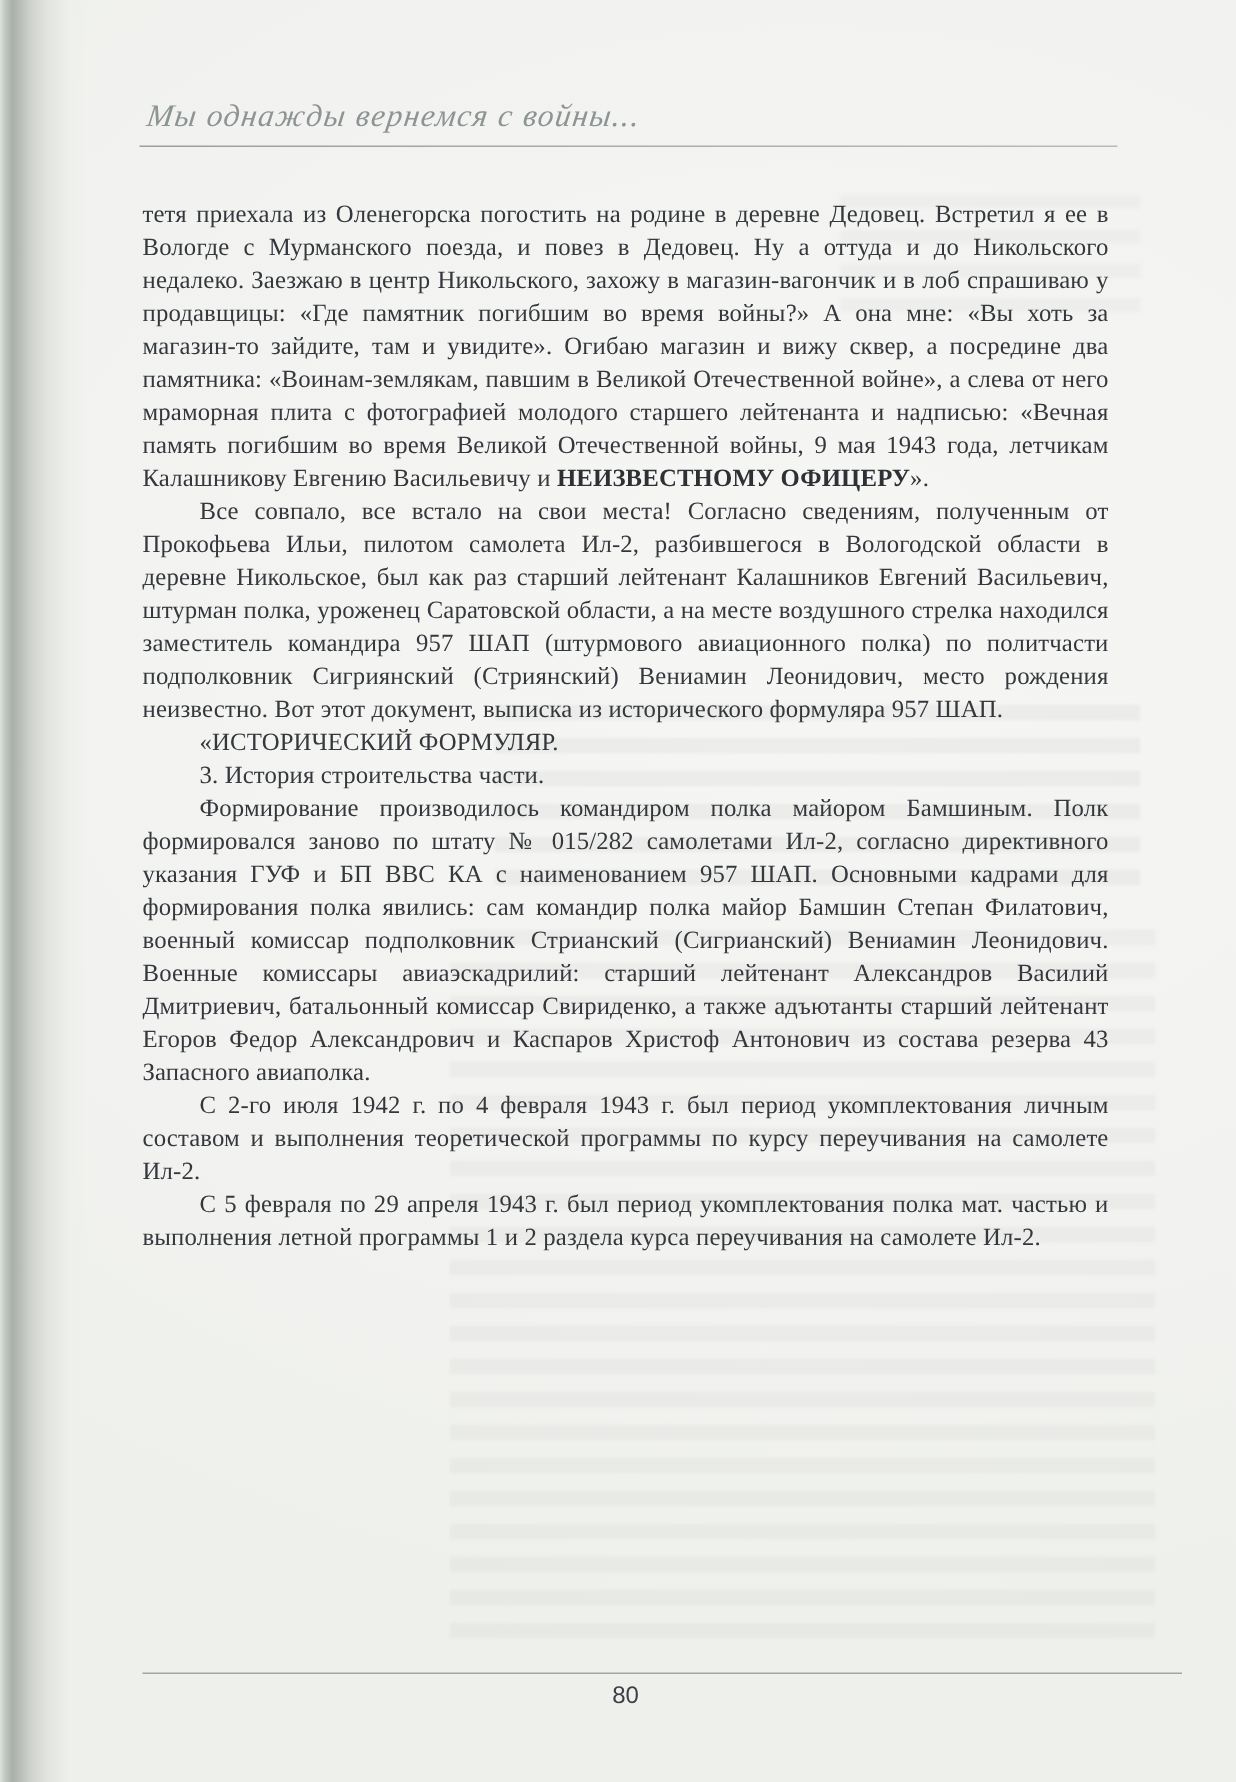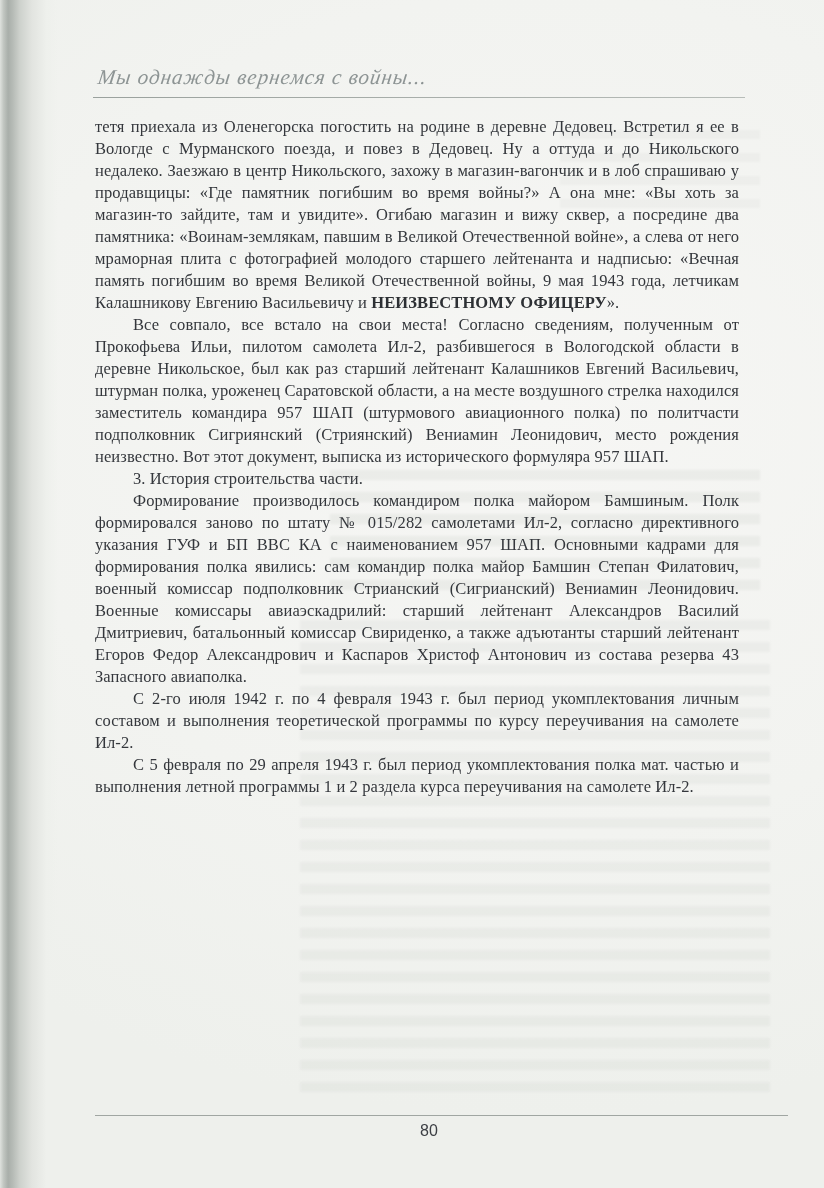--- a/index.html
+++ b/index.html
@@ -46,35 +46,35 @@
     color:#8d9494;
     transform:skewX(-8deg);
     transform-origin:left bottom;
   }
   .header-rule{
     position:absolute;left:93px;top:97px;width:652px;height:1px;
     background:linear-gradient(90deg,#9aa19d 0%,#a9afab 55%,#b7bcb8 100%);
   }
   
   .body-text{
-    position:absolute;left:95px;top:116px;width:644px;
+    position:absolute;left:95px;top:132px;width:644px;
     font-size:16.5px;line-height:22px;
     text-align:justify;
     letter-spacing:0.1px;
   }
   .body-text p{margin:0;padding:0;text-indent:38px;}
   .body-text p.noindent{text-indent:0;}
   .body-text strong{font-weight:bold;color:#2d3034;}
   
   .footer-rule{
     position:absolute;left:95px;top:1115px;width:693px;height:1px;
     background:#a0a6a2;
   }
   .page-number{
-    position:absolute;left:107px;top:1122px;width:644px;
+    position:absolute;left:95px;top:1122px;width:644px;
     text-align:center;
     font-size:16px;color:#3c3f44;
     font-family:"Liberation Sans","DejaVu Sans",sans-serif;
   }
 </style>
 </head>
 <body>
 
 <div class="page">
 
@@ -83,20 +83,21 @@
   <div class="bleed bleed-c"></div>
   <div class="bleed bleed-a"></div>
   <div class="bleed bleed-b"></div>
 
   <div class="header-script">Мы однажды вернемся с войны...</div>
   <div class="header-rule"></div>
 
   <div class="body-text">
     <p class="noindent"><span>тетя приехала из Оленегорска погостить на родине в деревне Дедовец. Встретил я ее в Вологде с Мурманского поезда, и повез в Дедовец. Ну а оттуда и до Никольского недалеко. Заезжаю в центр Никольского, захожу в магазин-вагончик и в лоб спрашиваю у продавщицы: «Где памятник погибшим во время войны?» А она мне: «Вы хоть за магазин-то зайдите, там и увидите». Огибаю магазин и вижу сквер, а посредине два памятника: «Воинам-землякам, павшим в Великой Отечественной войне», а слева от него мраморная плита с фотографией молодого старшего лейтенанта и надписью: «Вечная память погибшим во время Великой Отечественной войны, 9 мая 1943 года, летчикам Калашникову Евгению Васильевичу и </span><strong>НЕИЗВЕСТНОМУ ОФИЦЕРУ</strong><span>».</span></p>
     <p>Все совпало, все встало на свои места! Согласно сведениям, полученным от Прокофьева Ильи, пилотом самолета Ил-2, разбившегося в Вологодской области в деревне Никольское, был как раз старший лейтенант Калашников Евгений Васильевич, штурман полка, уроженец Саратовской области, а на месте воздушного стрелка находился заместитель командира 957 ШАП (штурмового авиационного полка) по политчасти подполковник Сигриянский (Стриянский) Вениамин Леонидович, место рождения неизвестно. Вот этот документ, выписка из исторического формуляра 957 ШАП.</p>
+    <p>«ИСТОРИЧЕСКИЙ ФОРМУЛЯР.</p>
     <p>3. История строительства части.</p>
     <p>Формирование производилось командиром полка майором Бамшиным. Полк формировался заново по штату № 015/282 самолетами Ил-2, согласно директивного указания ГУФ и БП ВВС КА с наименованием 957 ШАП. Основными кадрами для формирования полка явились: сам командир полка майор Бамшин Степан Филатович, военный комиссар подполковник Стрианский (Сигрианский) Вениамин Леонидович. Военные комиссары авиаэскадрилий: старший лейтенант Александров Василий Дмитриевич, батальонный комиссар Свириденко, а также адъютанты старший лейтенант Егоров Федор Александрович и Каспаров Христоф Антонович из состава резерва 43 Запасного авиаполка.</p>
     <p>С 2-го июля 1942 г. по 4 февраля 1943 г. был период укомплектования личным составом и выполнения теоретической программы по курсу переучивания на самолете Ил-2.</p>
     <p>С 5 февраля по 29 апреля 1943 г. был период укомплектования полка мат. частью и выполнения летной программы 1 и 2 раздела курса переучивания на самолете Ил-2.</p>
   </div>
 
   <div class="footer-rule"></div>
   <div class="page-number">80</div>
 
 </div>

